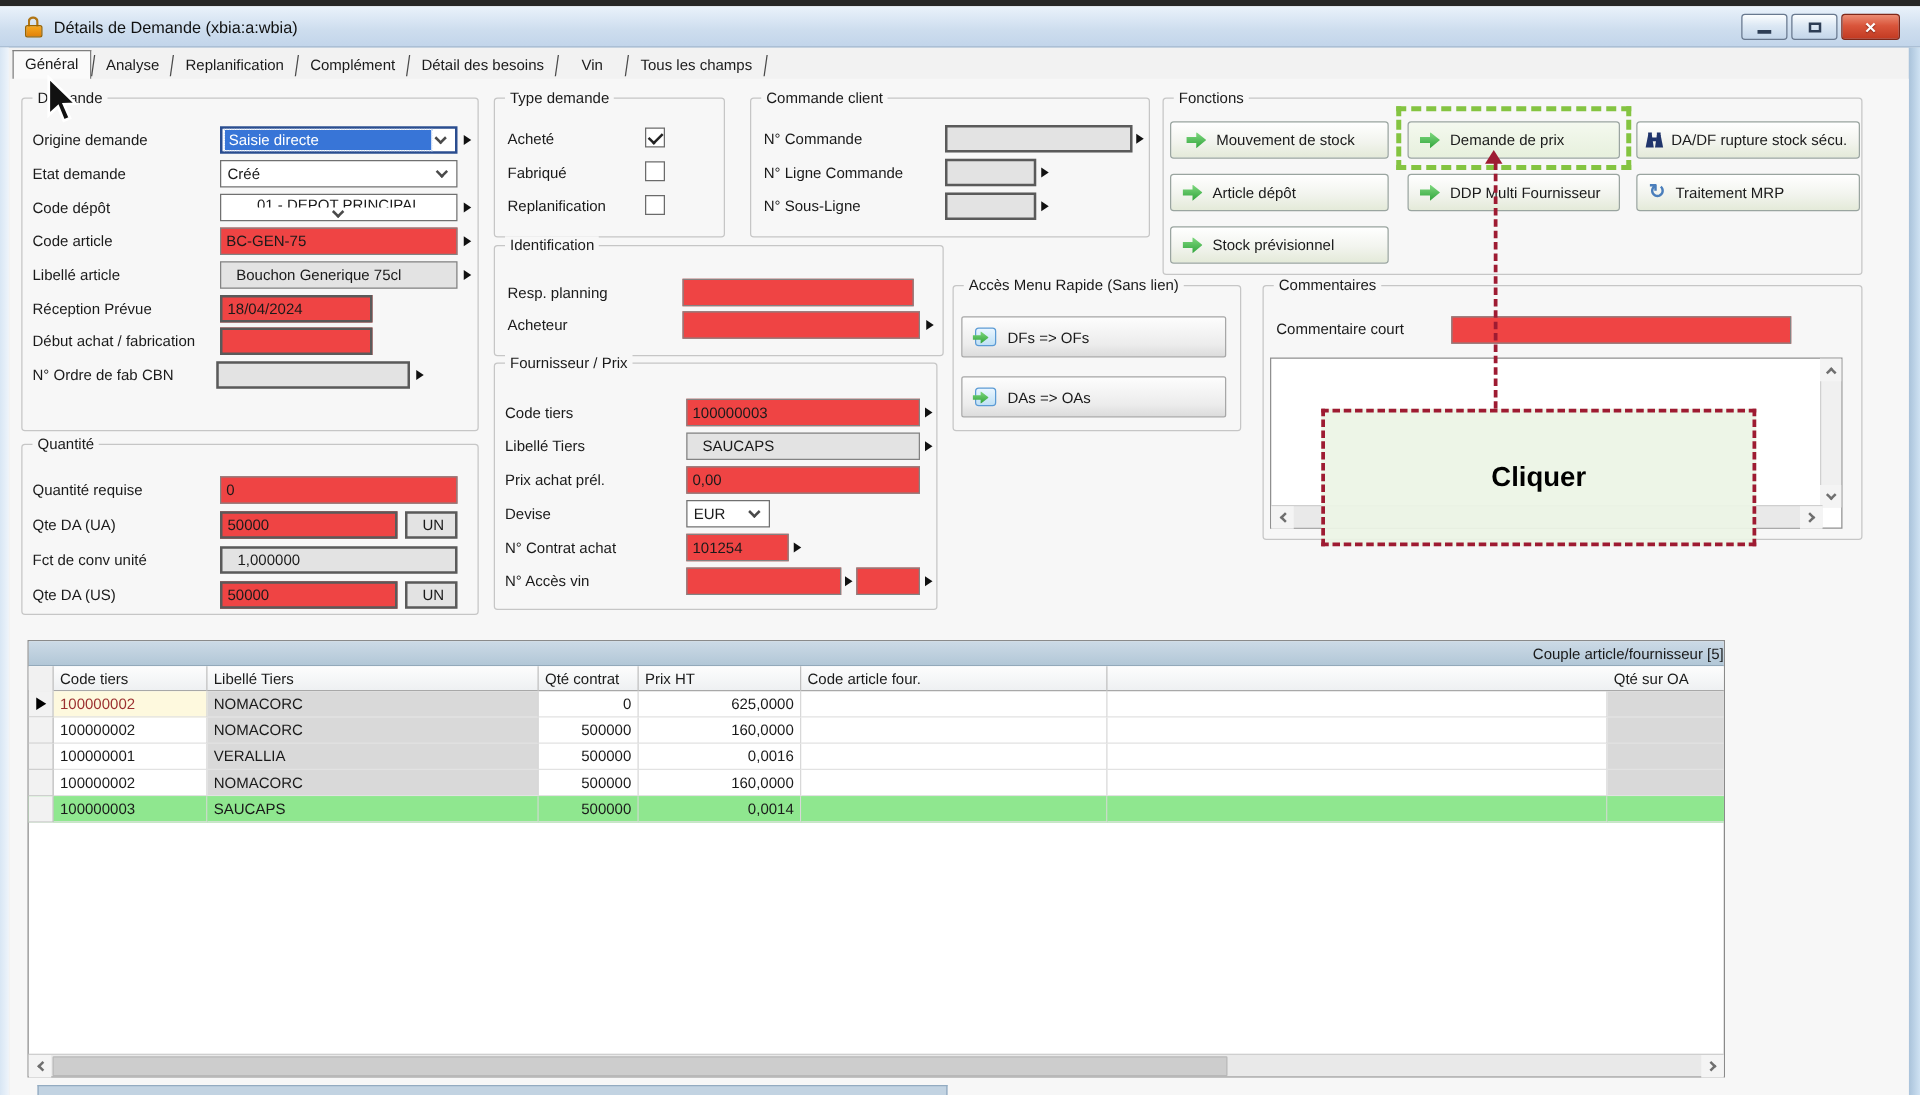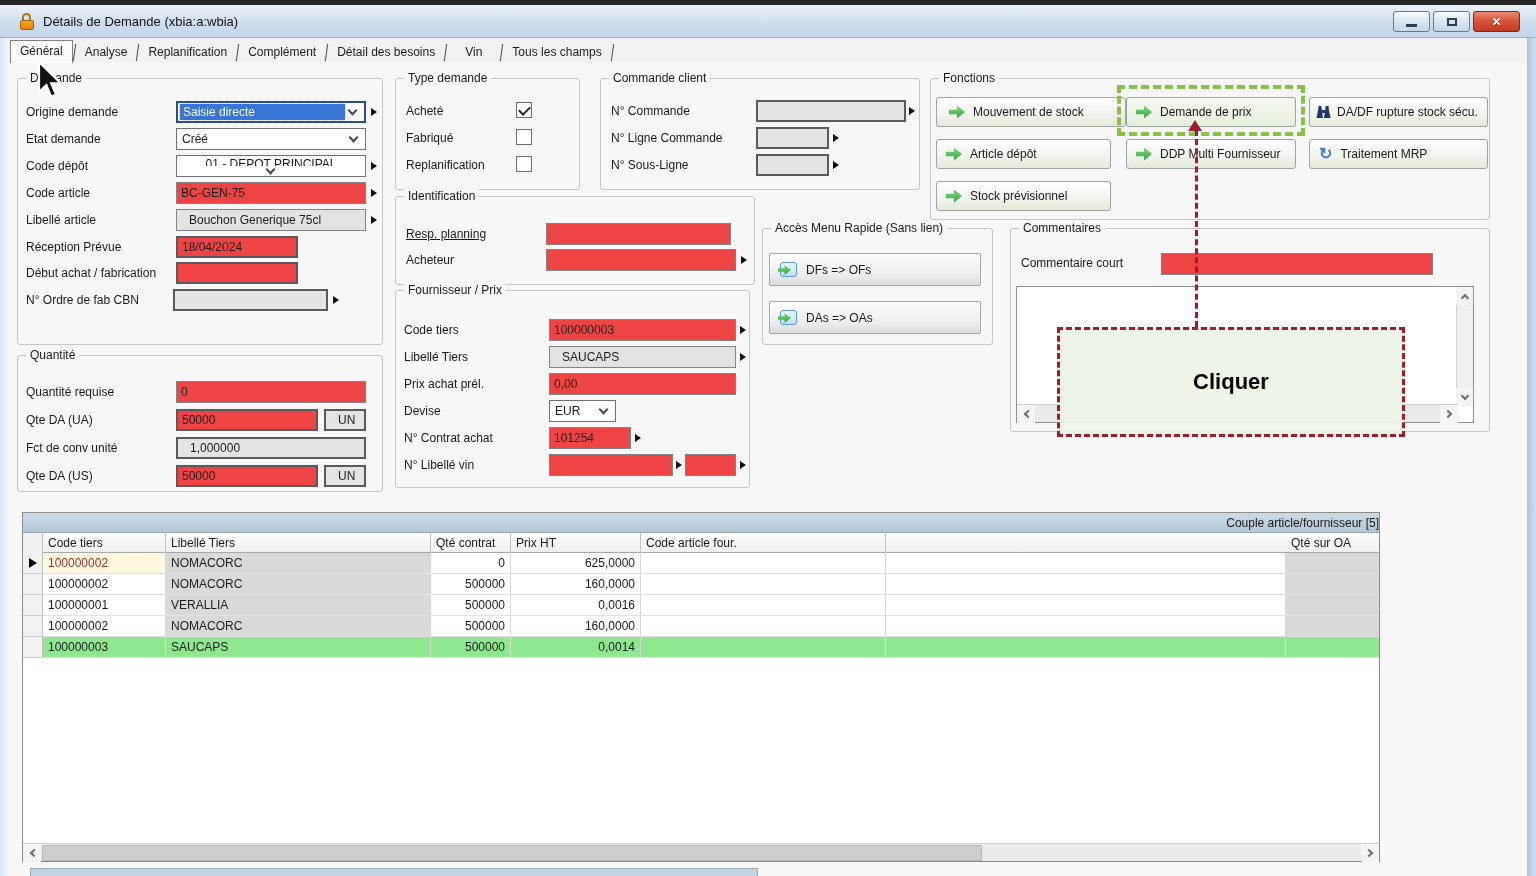--- a/index.html
+++ b/index.html
@@ -254,21 +254,21 @@
 
       <span class="lbl" style="left:10px; top:79px;">N° Sous-Ligne</span>
       <div class="inp gray thick" style="left:155px; top:75px; width:73px;">
           <span></span>
         </div>
       <span class="tri-r" style="left:232px; top:82px;"></span>
     </div>
 
     <div class="grp" style="left:387px; top:133px; width:360px; height:89px;">
       <span class="gt">Identification</span>
-      <span class="lbl" style="left:10px; top:30px;text-decoration:underline;">Resp. planning</span>
+      <span class="lbl" style="left:10px; top:30px;">Resp. planning</span>
       <div class="inp" style="left:150px; top:26px; width:185px;">
           <span></span>
         </div>
       <span class="lbl" style="left:10px; top:56px;">Acheteur</span>
       <div class="inp" style="left:150px; top:52px; width:190px;">
           <span></span>
         </div>
       <span class="tri-r" style="left:345px; top:59px;"></span>
     </div>
 
@@ -296,35 +296,35 @@
         <span class="val">EUR</span>
           <span class="chev"></span>
       </div>
 
       <span class="lbl" style="left:8px; top:140px;">N° Contrat achat</span>
       <div class="inp" style="left:153px; top:136px; width:82px;">
           <span>101254</span>
         </div>
       <span class="tri-r" style="left:239px; top:143px;"></span>
 
-      <span class="lbl" style="left:8px; top:167px;">N° Libellé vin</span>
+      <span class="lbl" style="left:8px; top:167px;">N° Accès vin</span>
       <div class="inp" style="left:153px; top:163px; width:124px;">
           <span></span>
         </div>
       <span class="tri-r" style="left:280px; top:170px;"></span>
       <div class="inp" style="left:289px; top:163px; width:51px;">
           <span></span>
         </div>
       <span class="tri-r" style="left:344px; top:170px;"></span>
     </div>
 
     <div class="grp" style="left:922px; top:15px; width:560px; height:142px;">
       <span class="gt">Fonctions</span>
 
-      <div class="fbtn" style="left:5px; top:18px; width:190px;padding-left:12px;">
+      <div class="fbtn" style="left:5px; top:18px; width:175px;padding-left:12px;">
         <span class="block-arrow"></span>
         <span>Mouvement de stock</span>
       </div>
       <div class="fbtn hl" style="left:195px; top:18px; width:170px;">
         <span class="block-arrow"></span>
         <span>Demande de prix</span>
       </div>
       <div class="fbtn" style="left:378px; top:18px; width:179px; padding-left:5px; gap:5px;">
         <svg width="17" height="14" viewBox="0 0 17 14">
           <path d="M1.5 13 L3.5 3 h3 L8 13 Z" fill="#20356b"></path>

